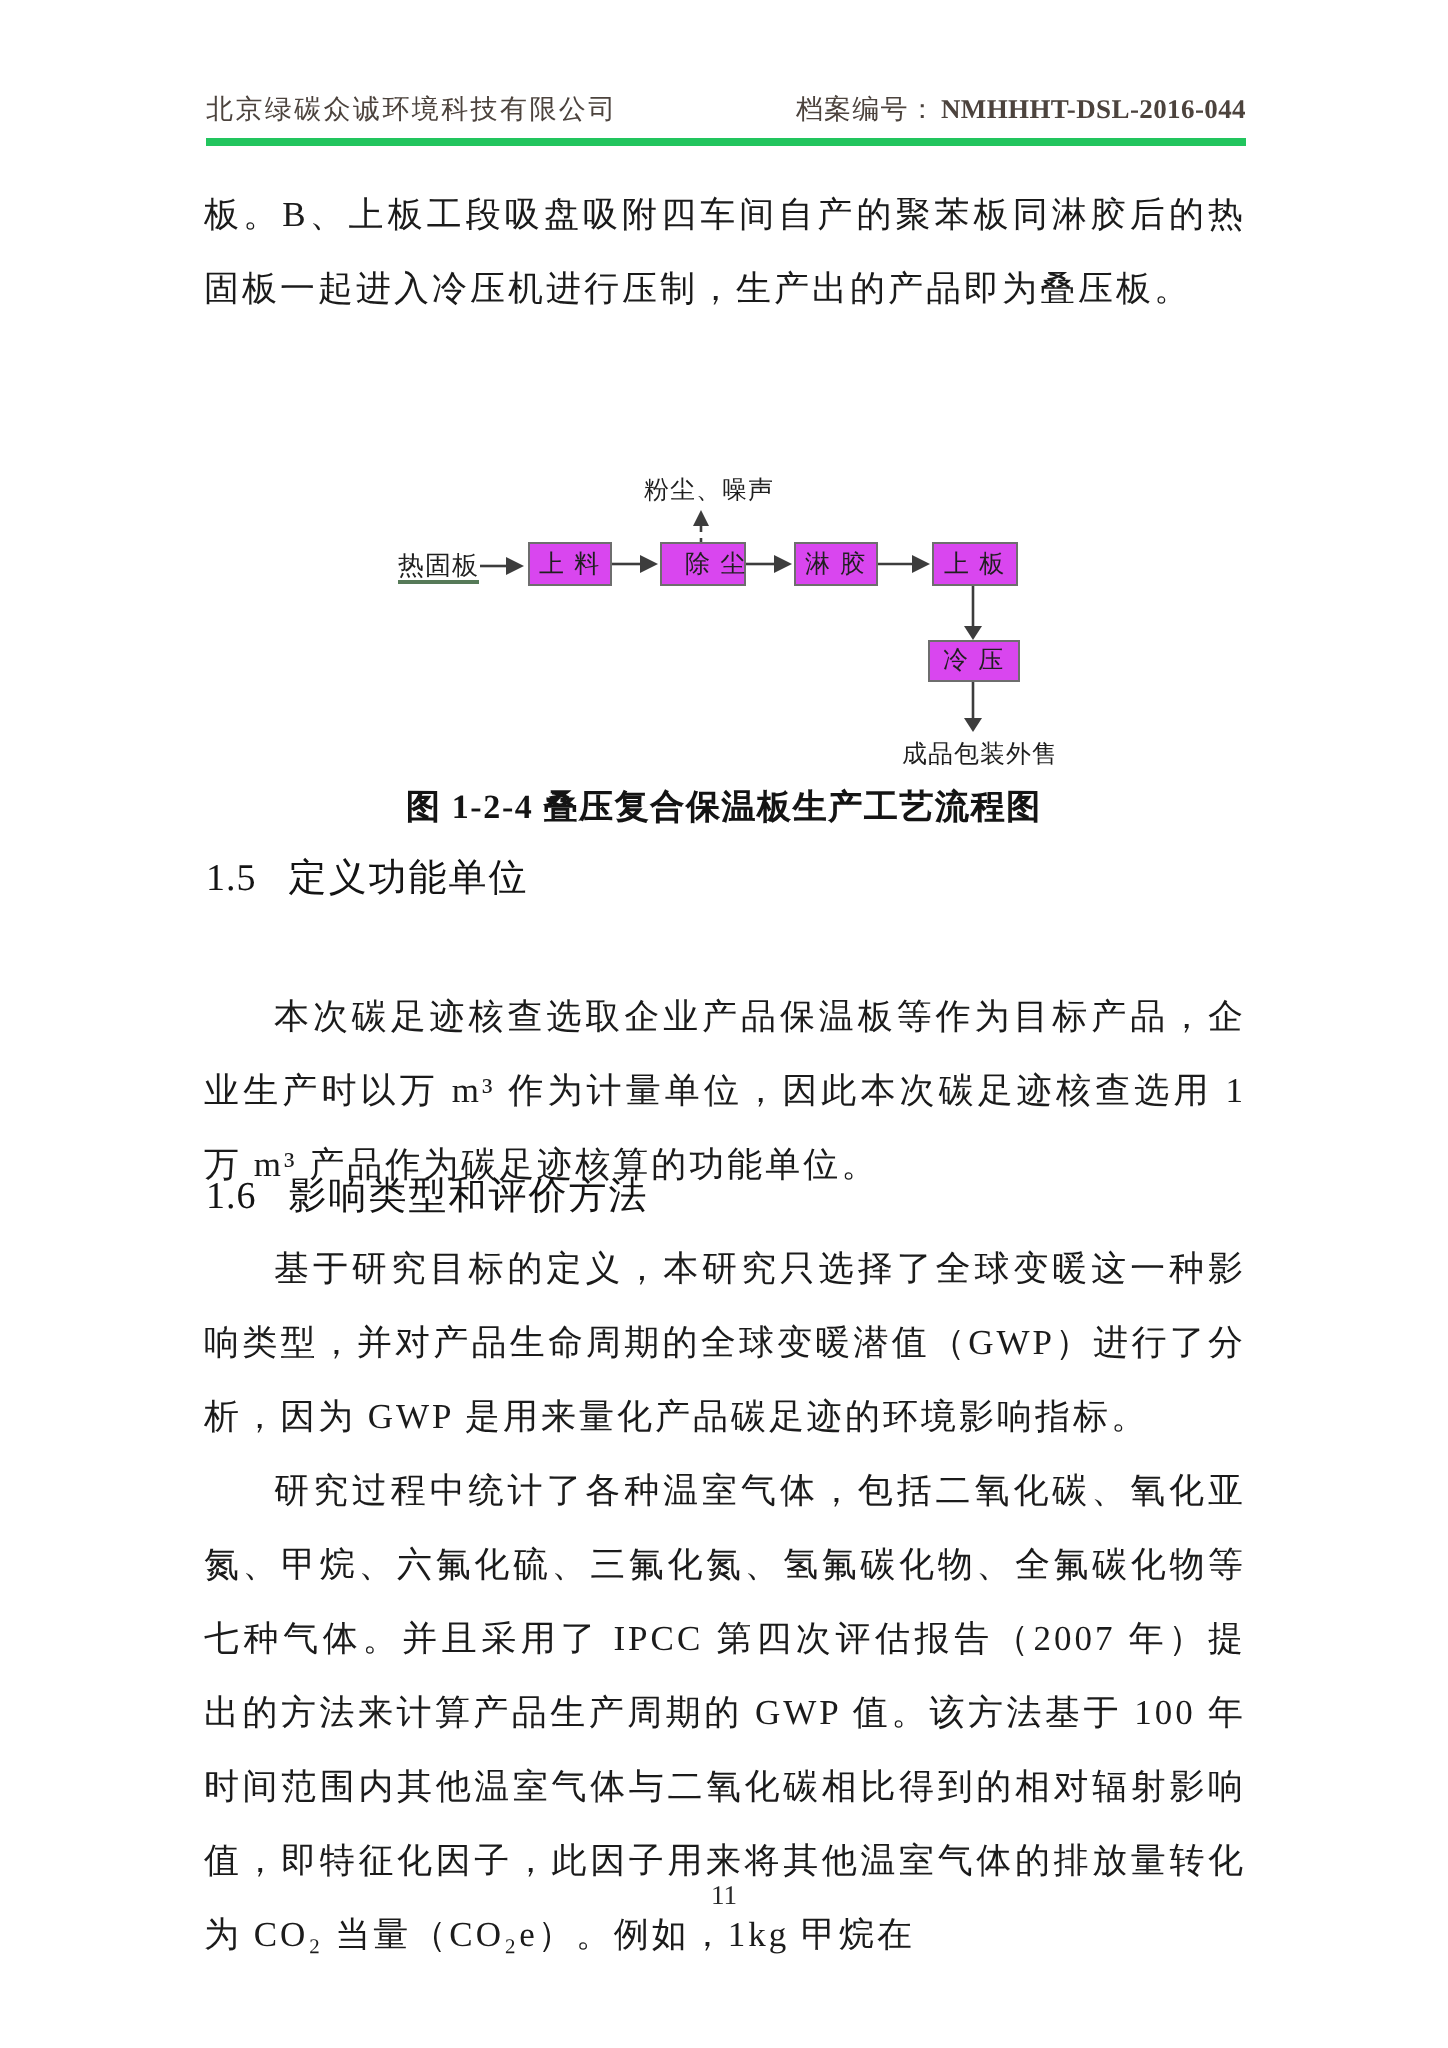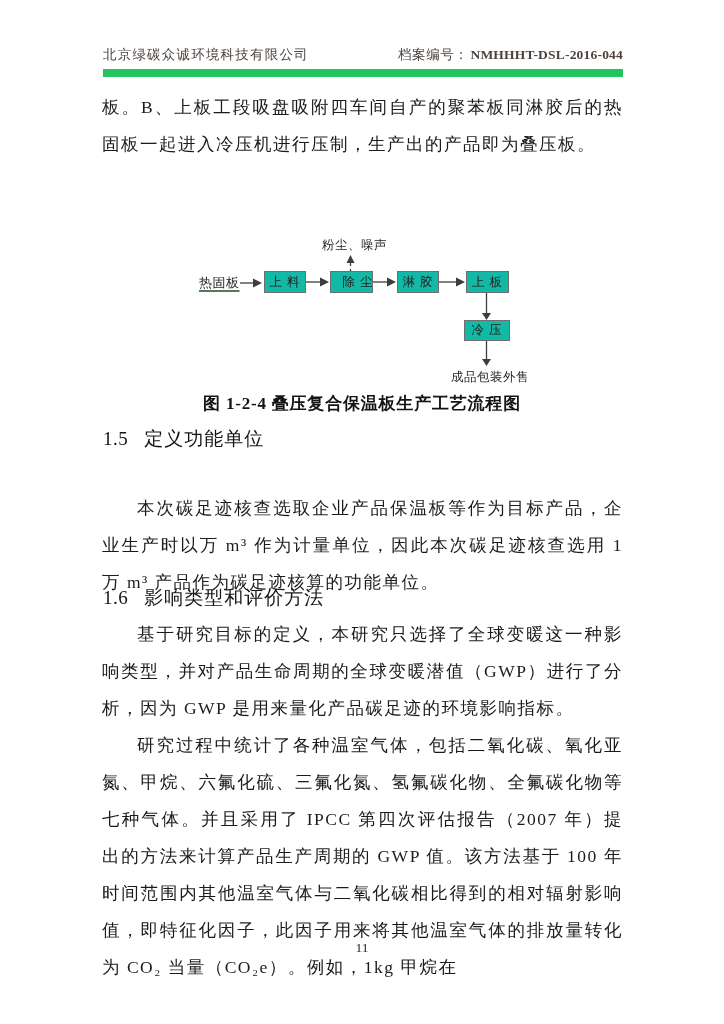--- a/index.html
+++ b/index.html
@@ -12,21 +12,21 @@
     font-family: "Liberation Serif", "DejaVu Serif", serif;
     color: #1b1b1b;
   }
 
   
   .hdr {
     position: absolute;
     left: 103px; top: 46px; width: 520px;
     display: flex; justify-content: space-between; align-items: flex-end;
     padding-bottom: 5px;
-    border-bottom: 8px solid #22c55e;
+    border-bottom: 4px solid #22c55e;
     color: #4c433d;
     font-size: 13.5px;
     line-height: 18px;
     white-space: nowrap;
   }
   .hdr .company { letter-spacing: 1.2px; }
   .hdr .docno-label { letter-spacing: 0.6px; }
   .hdr .docno-value { font-weight: bold; letter-spacing: 0.2px; margin-left: 2px; }
 
   
@@ -40,21 +40,21 @@
     color: #1b1b1b;
   }
   .bodytext p { margin: 0; }
   .indent { text-indent: 2em; }
 
   
   .fc-svg { position: absolute; left: 150px; top: 230px; }
   .fc-box {
     position: absolute;
     border: 1px solid #6e6e6e;
-    background: #14b8a6;
+    background: #d946ef;
     display: flex; align-items: center; justify-content: center;
     font-size: 12.5px; letter-spacing: 1px;
     color: #1f1f1f;
     box-sizing: border-box;
     white-space: nowrap;
   }
   .fc-label { position: absolute; font-size: 12.5px; letter-spacing: 0.5px; color: #1f1f1f; white-space: nowrap; }
   .fc-input {
     text-decoration: underline;
     text-decoration-color: #567a58;

